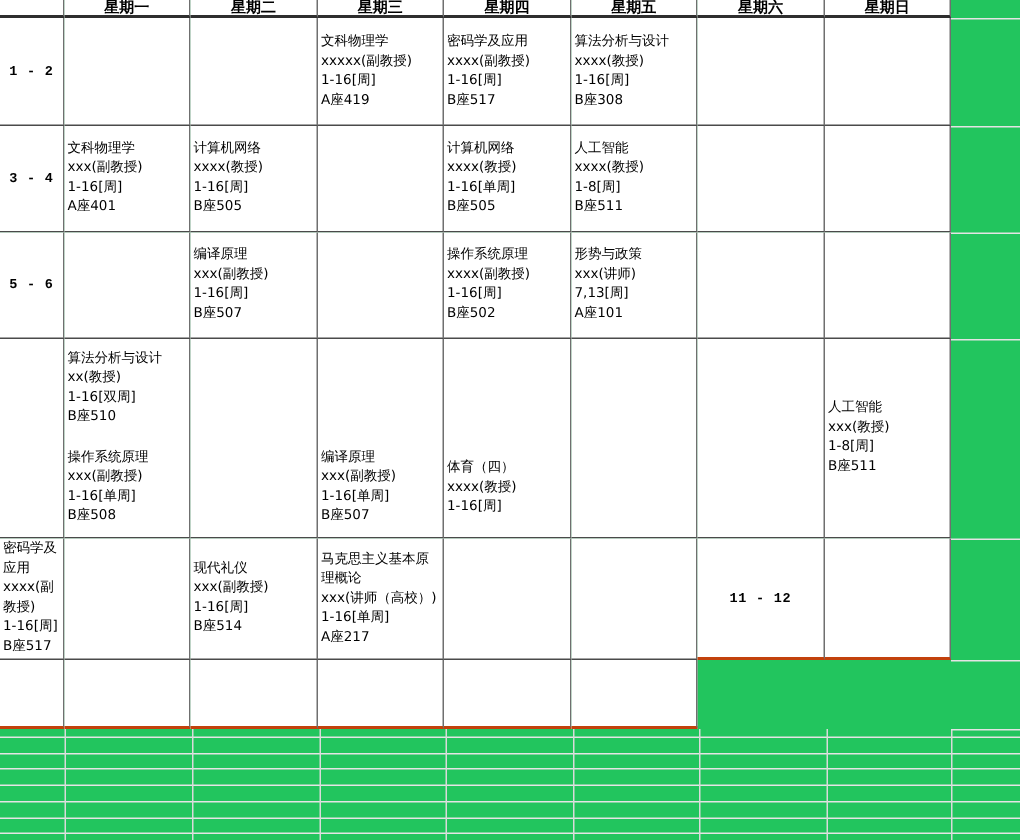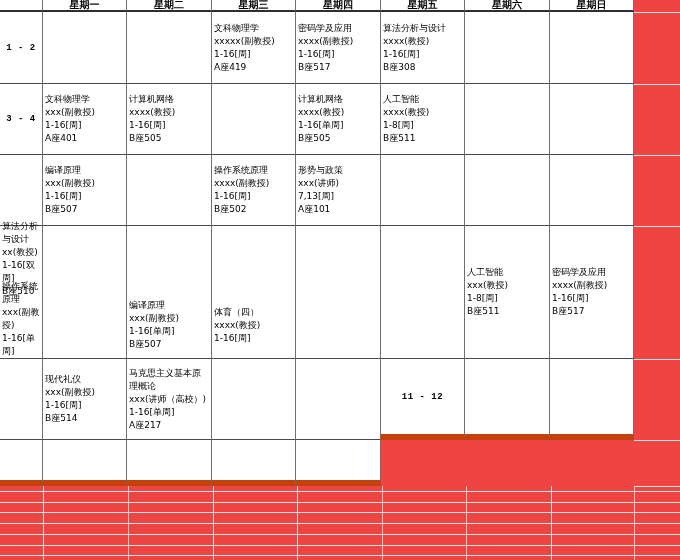--- a/index.html
+++ b/index.html
@@ -1,21 +1,21 @@
 <!DOCTYPE html>
 <html><head>
 <meta charset="utf-8">
 <style>
   html,body{margin:0;padding:0;}
   body{
     width:680px;height:560px;background:#ffffff;color:#000;
     font-family:"DejaVu Sans","Liberation Sans",sans-serif;
     -webkit-font-smoothing:antialiased;
   }
-  .sheet{position:relative;width:680px;height:560px;overflow:hidden;background:#ef4444;}
+  .sheet{position:relative;width:680px;height:560px;overflow:hidden;background:#22c55e;}
   
   #bg-grid div{position:absolute;}
   .gl-h{background:#e4e4e4;height:1px;}
   .gl-v{background:#dadada;width:1px;}
   
   #timetable{
     position:absolute;left:0;top:0;z-index:2;
     display:grid;
     grid-template-columns:43px 84px 85px 84px 85px 84px 85px 84px;
     grid-template-rows:12px 72px 71px 71px 133px 81px 46px;
@@ -28,21 +28,21 @@
     border-bottom:2px solid #2e2e2e;
     font-weight:bold;font-size:10px;
     display:flex;align-items:center;justify-content:center;
     overflow:hidden;
   }
   .cell.corner{border-bottom:2px solid #2e2e2e;}
   .cell.period{
     font-weight:bold;font-size:9px;letter-spacing:0.5px;
     display:flex;align-items:center;justify-content:center;font-family:Liberation Mono, monospace;
   }
-  .cell.lastrow{border-bottom:6px solid #c2410c;}
+  .cell.lastrow{border-bottom:2px solid #c2410c;}
   .cell-inner{display:flex;flex-direction:column;height:100%;}
   .slot{flex:1;display:flex;align-items:center;justify-content:center;min-height:0;}
   .block{width:100%;font-size:9px;}
   .line{line-height:13px;padding:0 2px;}
 </style>
 </head>
 <body>
 
 <div class="sheet">
   <div id="bg-grid">
@@ -164,20 +164,21 @@
               <div class="line">人工智能</div>
               <div class="line">xxxx(教授)</div>
               <div class="line">1-8[周]</div>
               <div class="line">B座511</div>
             </div>
           </div>
         </div>
       </div>
       <div class="cell"></div>
       <div class="cell"></div>
+      <div class="cell period">5 - 6</div>
       <div class="cell"></div>
       <div class="cell">
         <div class="cell-inner">
           <div class="slot">
             <div class="block">
               <div class="line">编译原理</div>
               <div class="line">xxx(副教授)</div>
               <div class="line">1-16[周]</div>
               <div class="line">B座507</div>
             </div>

